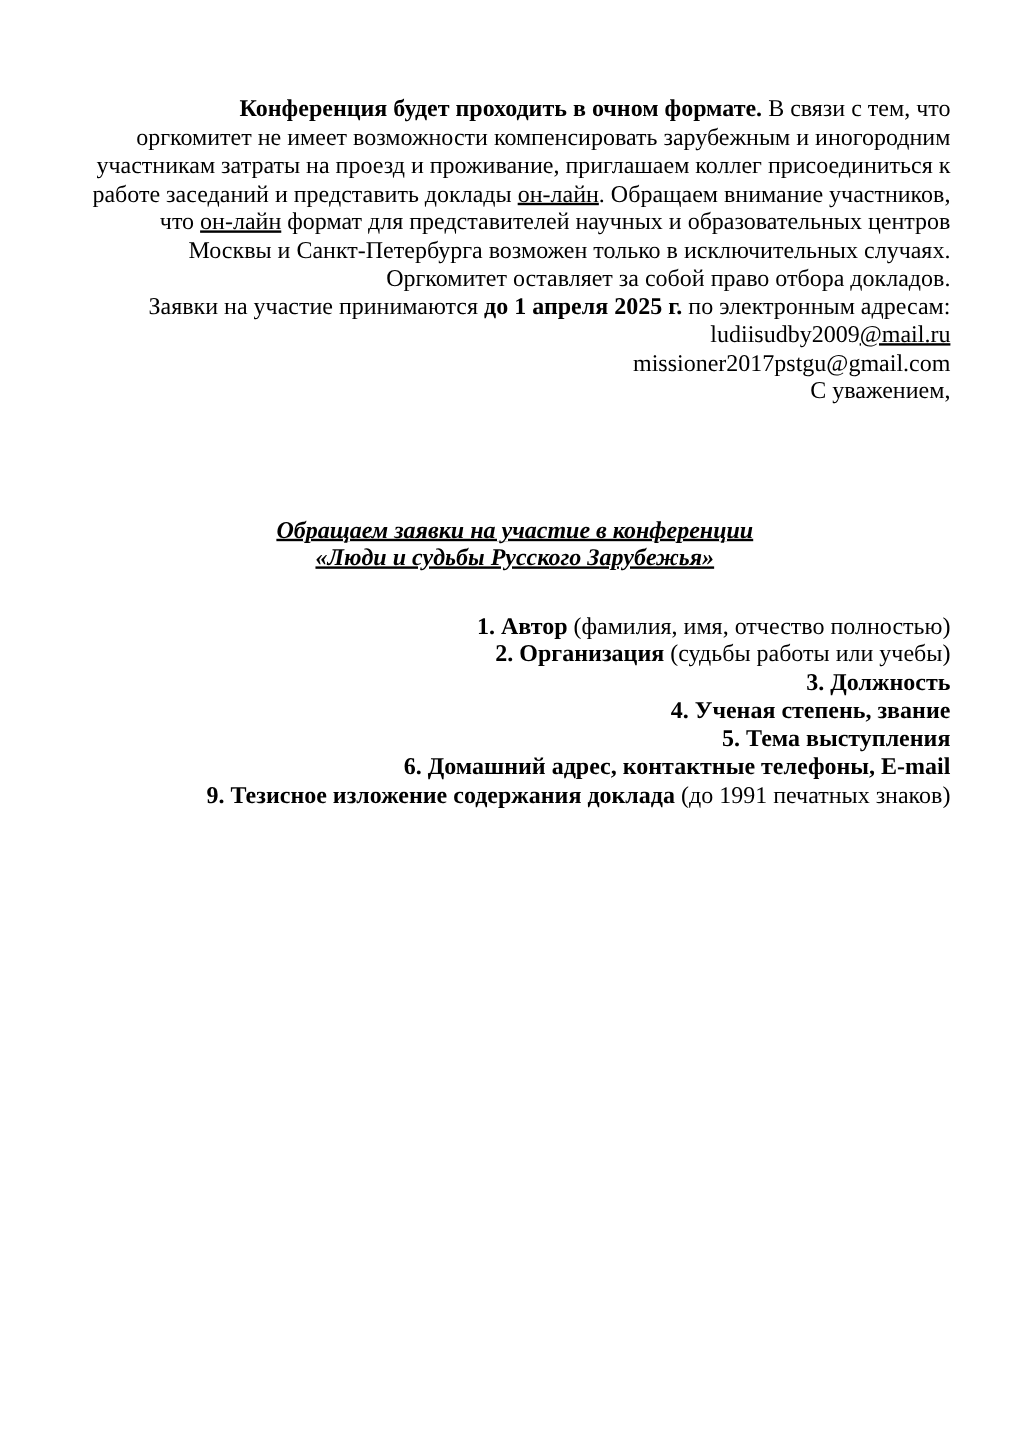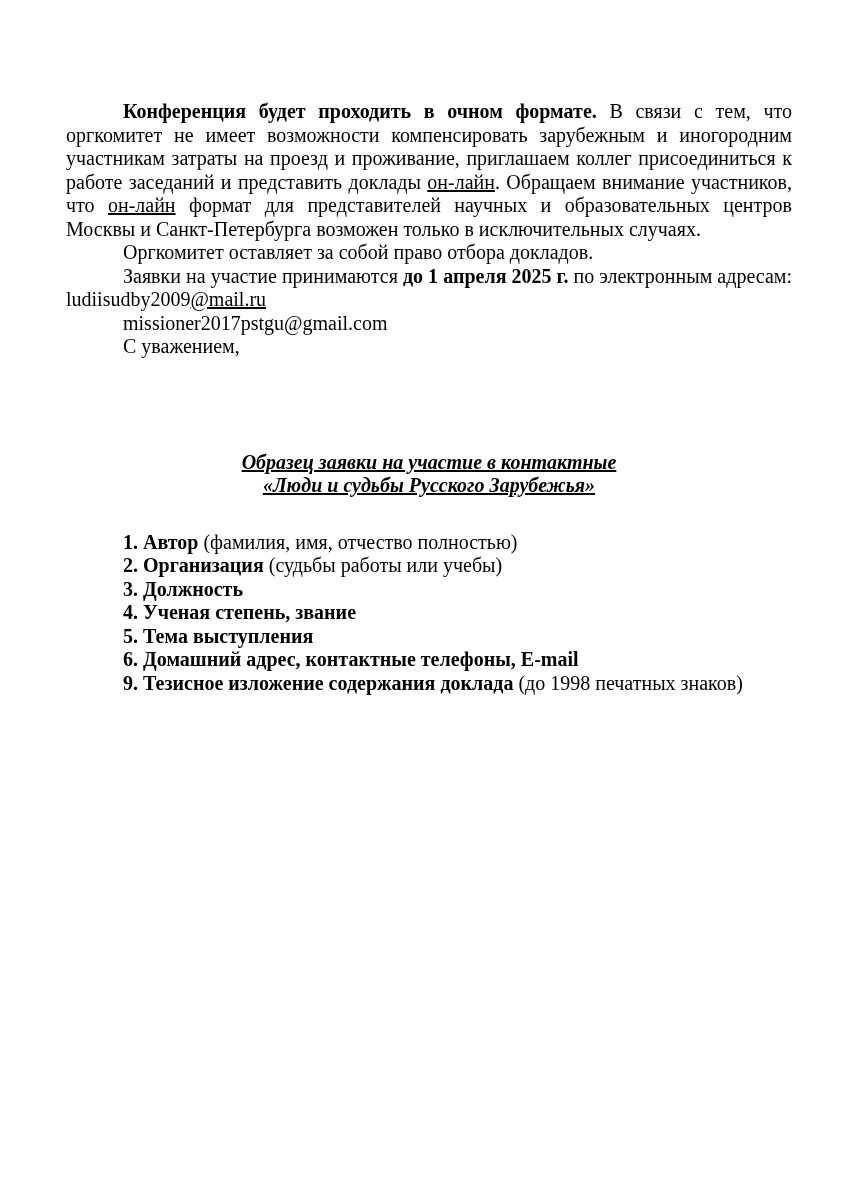--- a/index.html
+++ b/index.html
@@ -7,24 +7,24 @@
   html, body { margin: 0; padding: 0; background: #ffffff; }
   .page {
     position: relative;
     width: 854px;
     height: 1195px;
     background: #ffffff;
     color: #000000;
     font-family: "Liberation Serif", "DejaVu Serif", serif;
     font-size: 20px;
     line-height: 23.5px;
-    padding: 100px 62px 0 66px;
+    padding: 80px 62px 0 66px;
     overflow: hidden;
   }
-  p.para { margin: 0; }
+  p.para { margin: 0; text-align: right; }
   .justify { text-align: justify; }
   .indent { text-indent: 57px; }
   .bold { font-weight: bold; }
   .u { text-decoration: underline; }
   .gap-small { margin-top: 24px; }
   .gap-medium { margin-top: 29px; }
   .gap-large { margin-top: 94px; }
   .heading {
     margin-top: 92px;
     text-align: center;
@@ -48,27 +48,27 @@
   <p class="para indent gap-small">Оргкомитет оставляет за собой право отбора докладов.</p>
 
   <p class="para justify indent gap-large"><span>Заявки на участие принимаются </span><span class="bold">до 1 апреля 2025 г.</span><span> по электронным адресам: </span><span><span>ludiisudby2009</span><span class="u">@mail.ru</span></span></p>
 
   <p class="para indent">missioner2017pstgu@gmail.com</p>
 
   <p class="para indent gap-medium">С уважением,</p>
 
 
   <div class="heading">
-    <span class="heading-line">Образец заявки на участие в контактные</span>
+    <span class="heading-line">Обращаем заявки на участие в конференции</span>
     <span class="heading-line">«Люди и судьбы Русского Зарубежья»</span>
   </div>
 
   <div class="app-list">
     <p class="para"><span class="bold">1. Автор </span><span>(фамилия, имя, отчество полностью)</span></p>
     <p class="para"><span class="bold">2. Организация </span><span>(судьбы работы или учебы)</span></p>
     <p class="para"><span class="bold">3. Должность</span><span></span></p>
     <p class="para"><span class="bold">4. Ученая степень, звание</span><span></span></p>
     <p class="para"><span class="bold">5. Тема выступления</span><span></span></p>
     <p class="para"><span class="bold">6. Домашний адрес, контактные телефоны, E-mail</span><span></span></p>
-    <p class="para"><span class="bold">9. Тезисное изложение содержания доклада </span><span>(до 1998 печатных знаков)</span></p>
+    <p class="para"><span class="bold">9. Тезисное изложение содержания доклада </span><span>(до 1991 печатных знаков)</span></p>
   </div>
 
 </div>
 
 </body></html>

